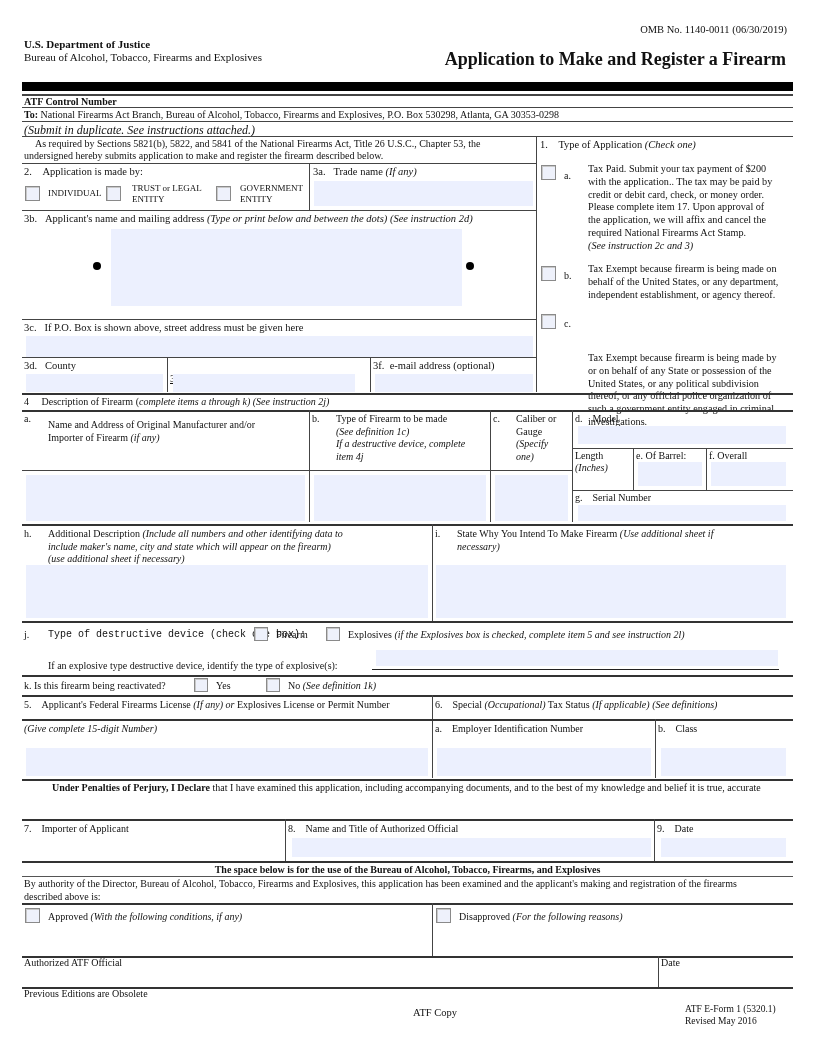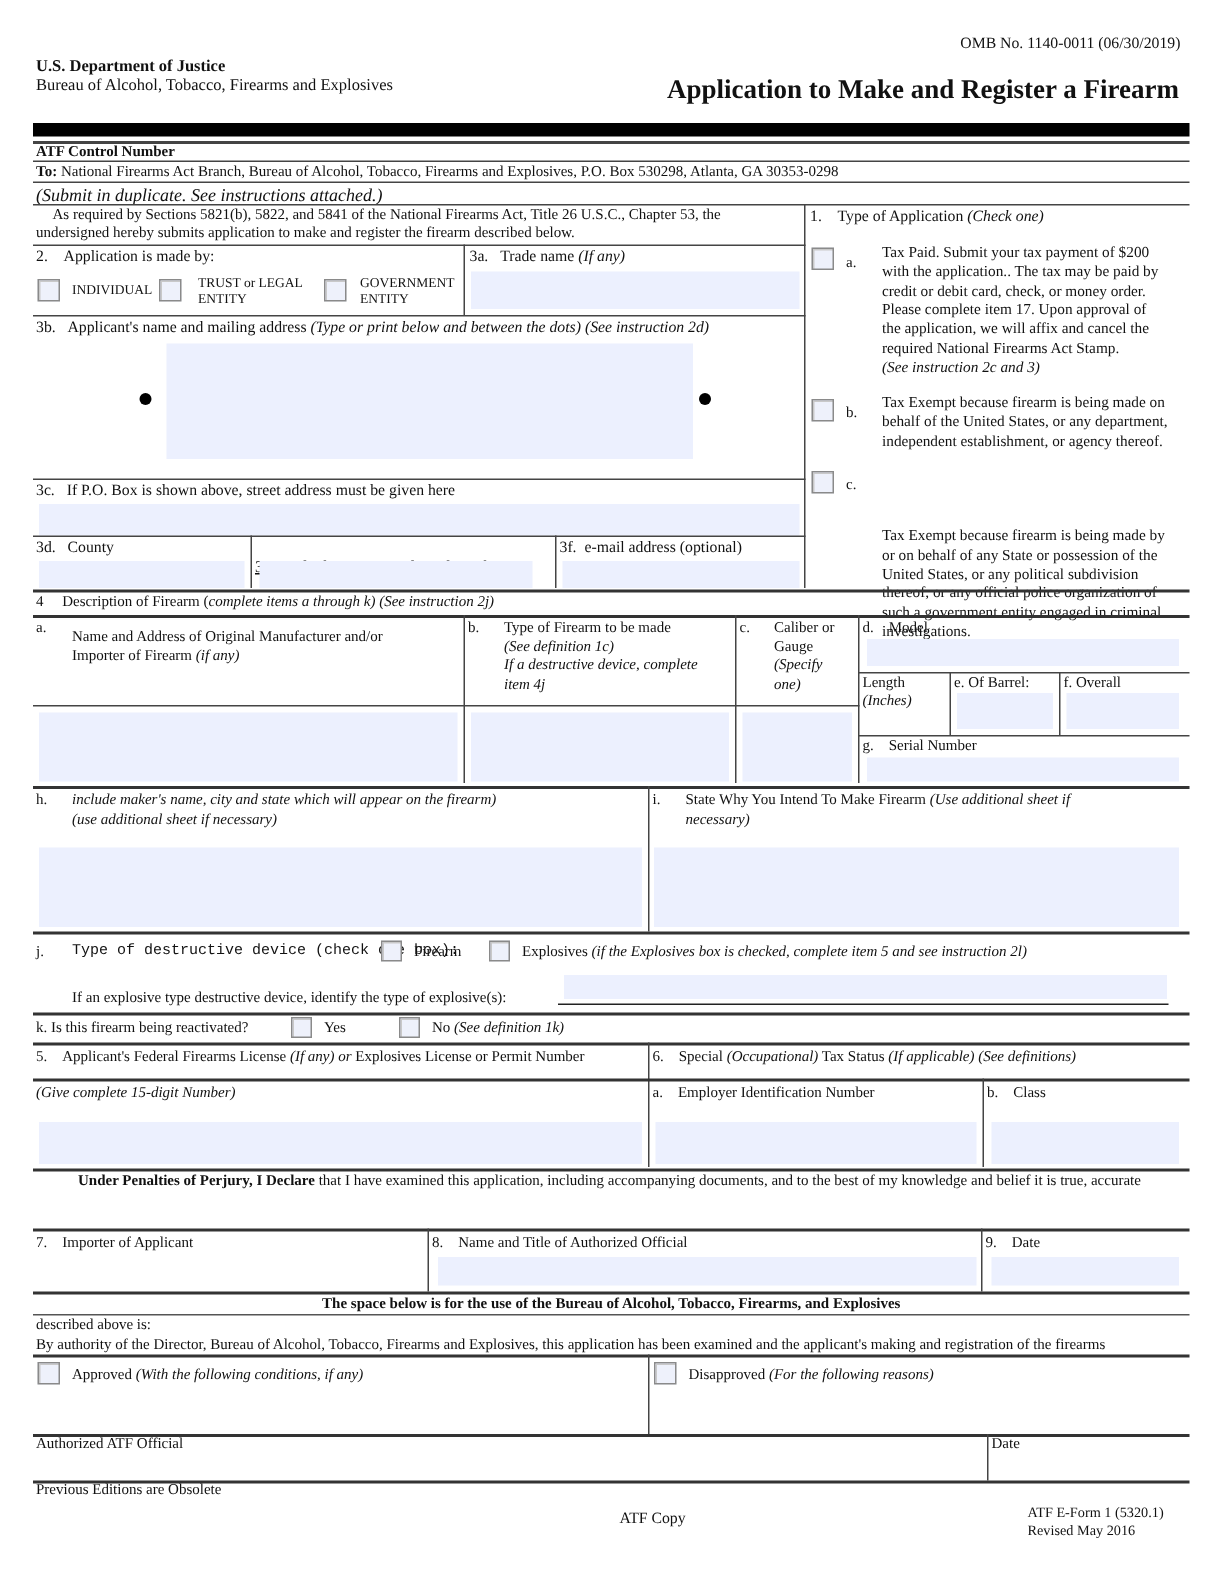--- a/index.html
+++ b/index.html
@@ -161,20 +161,21 @@
 <div class="field" style="left:578px; top:505px; width:208px; height:16px;"></div>
 
 <div class="hl" style="left:22px; width:551px; top:470px;"></div>
 <div class="field" style="left:26px; top:475px; width:279px; height:46px;"></div>
 <div class="field" style="left:314px; top:475px; width:172px; height:46px;"></div>
 <div class="field" style="left:495px; top:475px; width:73px; height:46px;"></div>
 
 <div class="hl heavy" style="left:22px; width:771px; top:524px;"></div>
 <div class="t" style="left:24px; top:528px; font-size:10px;">h.</div>
 <div class="abs" style="left:48px; top:528px; font-size:10px; line-height:12.5px;">
+  <div><span>Additional Description</span> <span class="it">(Include all numbers and other identifying data to</span></div>
   <div class="it">include maker's name, city and state which will appear on the firearm)</div>
   <div class="it">(use additional sheet if necessary)</div>
 </div>
 <div class="field" style="left:26px; top:565px; width:402px; height:53px;"></div>
 <div class="vl" style="left:432px; top:524px; height:97px;"></div>
 <div class="t" style="left:435px; top:528px; font-size:10px;">i.</div>
 <div class="abs" style="left:457px; top:528px; font-size:10px; line-height:12.5px;">
   <div><span>State Why You Intend To Make Firearm</span> <span class="it">(Use additional sheet if</span></div>
   <div class="it">necessary)</div>
 </div>
@@ -224,22 +225,22 @@
 <div class="t" style="left:288px; top:823px; font-size:10px;"><span>8.</span>&nbsp;&nbsp;&nbsp;&nbsp;<span>Name and Title of Authorized Official</span></div>
 <div class="field" style="left:292px; top:838px; width:359px; height:19px;"></div>
 <div class="vl" style="left:654px; top:819px; height:42px;"></div>
 <div class="t" style="left:657px; top:823px; font-size:10px;"><span>9.</span>&nbsp;&nbsp;&nbsp;&nbsp;<span>Date</span></div>
 <div class="field" style="left:661px; top:838px; width:125px; height:19px;"></div>
 
 <div class="hl heavy" style="left:22px; width:771px; top:861px;"></div>
 <div class="t b" style="left:22px; width:771px; top:864px; text-align:center; font-size:10px;">The space below is for the use of the Bureau of Alcohol, Tobacco, Firearms, and Explosives</div>
 <div class="hl thin" style="left:22px; width:771px; top:876px;"></div>
 <div class="abs" style="left:24px; top:878px; width:770px; font-size:10px; line-height:12.5px;">
+  <div style="white-space:nowrap;">By authority of the Director, Bureau of Alcohol, Tobacco, Firearms and Explosives, this application has been examined and the applicant's making and registration of the firearms</div>
   <div>described above is:</div>
-  <div style="white-space:nowrap;">By authority of the Director, Bureau of Alcohol, Tobacco, Firearms and Explosives, this application has been examined and the applicant's making and registration of the firearms</div>
 </div>
 <div class="hl heavy" style="left:22px; width:771px; top:903px;"></div>
 
 <div class="cb lg" style="left:25px; top:908px;"></div>
 <div class="t" style="left:48px; top:911px; font-size:10px;"><span>Approved</span> <span class="it">(With the following conditions, if any)</span></div>
 <div class="vl" style="left:432px; top:903px; height:53px;"></div>
 <div class="cb lg" style="left:436px; top:908px;"></div>
 <div class="t" style="left:459px; top:911px; font-size:10px;"><span>Disapproved</span> <span class="it">(For the following reasons)</span></div>
 
 <div class="hl heavy" style="left:22px; width:771px; top:956px;"></div>

